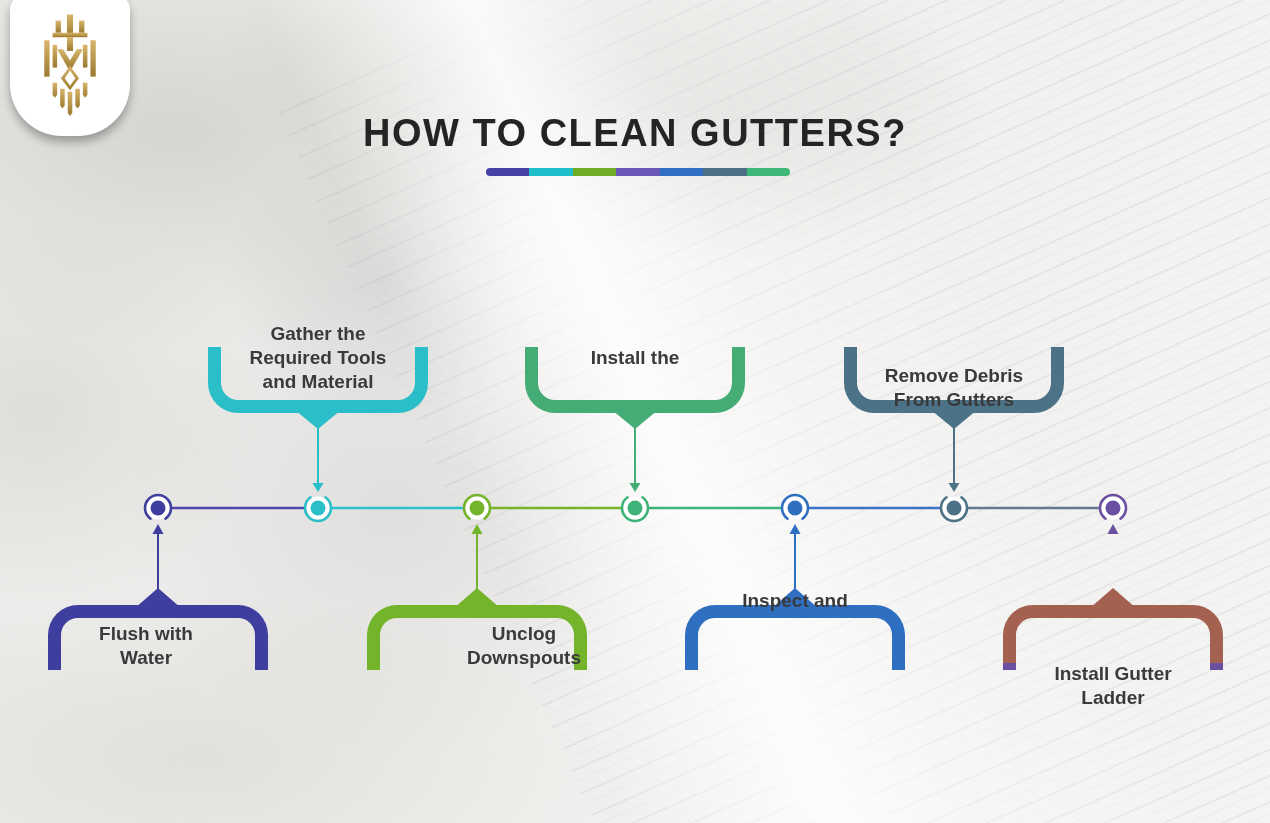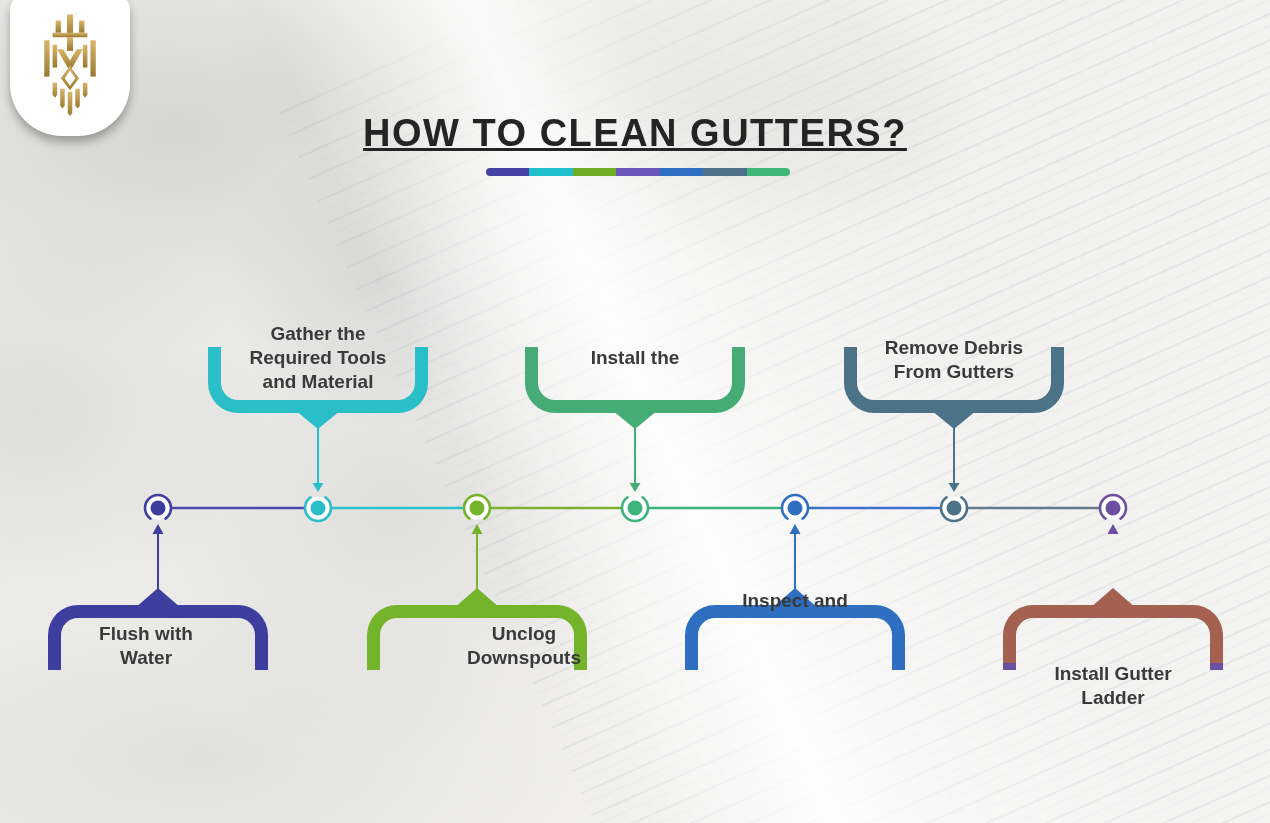--- a/index.html
+++ b/index.html
@@ -41,21 +41,21 @@
   .logo-badge{
     position:absolute;left:10px;top:-6px;width:120px;height:142px;
     background:#ffffff;border-radius:16px 16px 52px 52px;
     box-shadow:0 6px 10px rgba(0,0,0,0.30);
     display:flex;align-items:center;justify-content:center;
   }
   .logo-badge svg{margin-top:-4px;}
   
   .title{
     position:absolute;top:112px;left:0;right:0;text-align:center;
-    font-size:38px;font-weight:bold;letter-spacing:1.5px;color:#242424;text-decoration:underline;
+    font-size:38px;font-weight:bold;letter-spacing:1.5px;color:#242424;
   }
   .title-underline{
     position:absolute;top:168px;left:486px;width:304px;height:8px;
     display:flex;overflow:hidden;border-radius:4px;
   }
   .title-underline span{flex:1;}
   
   #diagram{position:absolute;left:0;top:0;}
   .step-label{
     position:absolute;width:220px;text-align:center;
@@ -229,21 +229,21 @@
       <div class="step-label" style="left: 367px; top: 622px; color: rgb(58, 58, 58); padding-left: 47px;">
         <div>Unclog</div>
         <div>Downspouts</div>
       </div>
       <div class="step-label" style="left: 525px; top: 346px; color: rgb(58, 58, 58);">
         <div>Install the</div>
       </div>
       <div class="step-label" style="left: 685px; top: 589px; color: rgb(58, 58, 58);">
         <div>Inspect and</div>
       </div>
-      <div class="step-label" style="left: 844px; top: 336px; color: rgb(58, 58, 58);">
+      <div class="step-label" style="left: 844px; top: 364px; color: rgb(58, 58, 58);">
         <div>Remove Debris</div>
         <div>From Gutters</div>
       </div>
       <div class="step-label" style="left: 1003px; top: 622px; color: rgb(58, 58, 58); margin-top: 40px;">
         <div>Install Gutter</div>
         <div>Ladder</div>
       </div>
     </div>
 
 </div>

